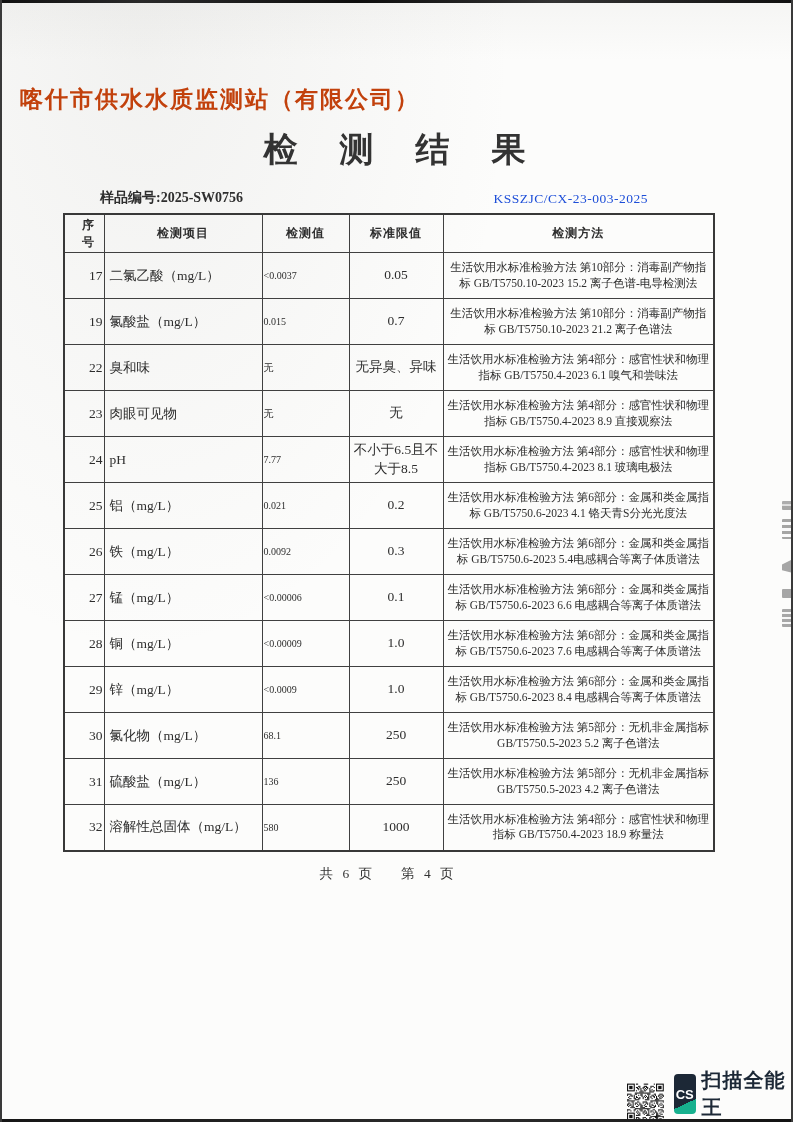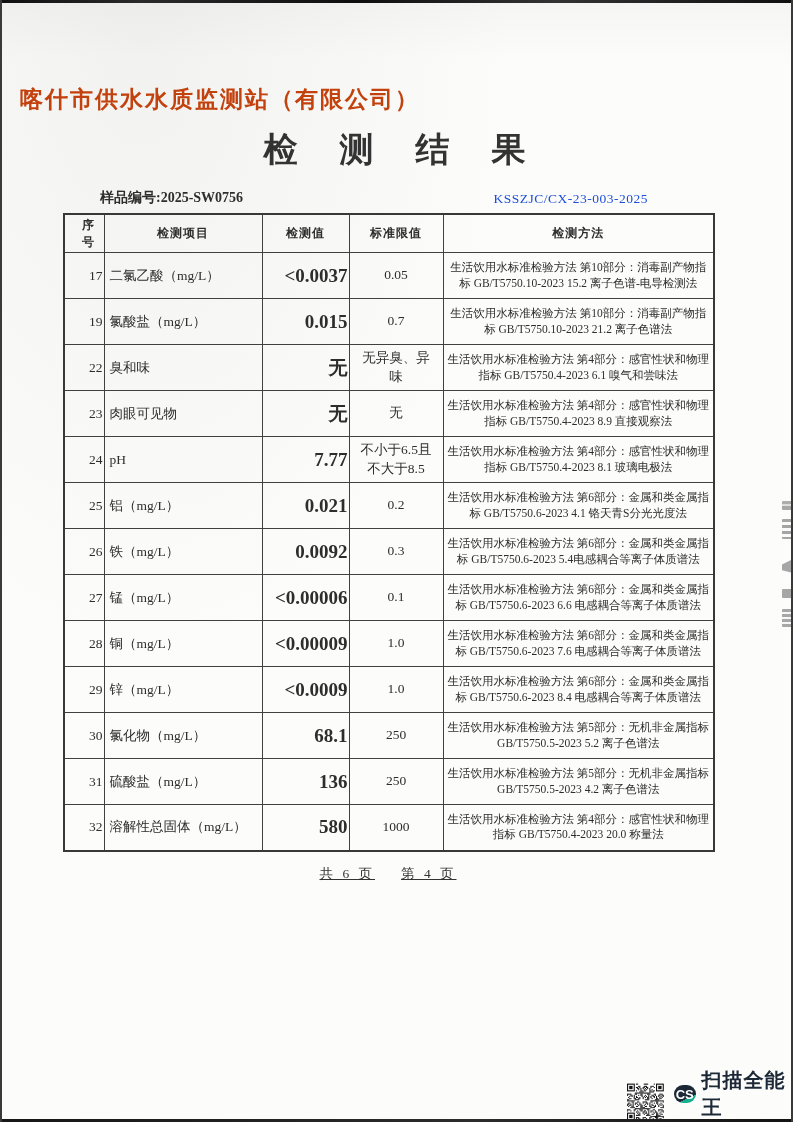--- a/index.html
+++ b/index.html
@@ -48,28 +48,28 @@
   table.results th, table.results td{
     border:1.5px solid #404040;
     vertical-align:middle;
     color:#2d2d2d;
   }
   table.results th{
     height:37px;font-size:12px;font-weight:bold;letter-spacing:1px;padding:0 17px;
   }
   td.c-no{text-align:right;font-size:13.5px;margin-left:36px;}
   td.c-item{text-align:left;padding:2px 2px 2px 5px;font-size:13.5px;}
-  td.c-val{text-align:right;font-size:19px;font-weight:bold;}
-  td.c-lim{text-align:center;font-size:13.5px;padding:0 11px;line-height:1.35;}
+  td.c-val{text-align:left;font-size:10px;}
+  td.c-lim{text-align:center;font-size:13.5px;padding:0 2px;line-height:1.35;}
   td.c-met{text-align:center;font-size:11.5px;line-height:1.33;padding:2px 3px;}
   tbody tr{height:46px;}
 
   .page-footer{
     width:650px;margin:13px 0 0 63px;text-align:center;
-    font-size:13.5px;color:#333;letter-spacing:3px;text-decoration:underline;
+    font-size:13.5px;color:#333;letter-spacing:3px;
   }
   .page-footer .gap{display:inline-block;width:26px;}
 
   
   .edge-stamp{
     position:absolute;right:0;top:497px;width:15px;height:138px;
     overflow:hidden;z-index:3;filter:blur(0.5px);opacity:0.6;
   }
   .edge-stamp i{
     position:absolute;left:4px;background:#6e6e6e;display:block;border-radius:1px;
@@ -82,21 +82,21 @@
 
   
   .cs-badge{
     position:absolute;left:627px;top:1067px;z-index:4;
     display:flex;align-items:center;gap:10px;
   }
   .qr{width:42px;height:42px;display:block;}
   .cs-right{display:flex;flex-direction:column;}
   .cs-toprow{display:flex;align-items:center;gap:6px;}
   .cs-logo{
-    width:25px;height:18px;border-radius:12px;
+    width:25px;height:40px;border-radius:4px;
     display:flex;align-items:center;justify-content:center;
     font-family:"Liberation Sans","DejaVu Sans",sans-serif;
     font-weight:bold;font-size:13px;color:#fff;letter-spacing:0;
   }
   .cs-name{
     font-family:"Liberation Sans","DejaVu Sans",sans-serif;
     font-size:20px;font-weight:bold;letter-spacing:1px;
   }
   .cs-tagline{
     margin-top:3px;
@@ -223,21 +223,21 @@
             <td class="c-item">硫酸盐（mg/L）</td>
             <td class="c-val">136</td>
             <td class="c-lim">250</td>
             <td class="c-met">生活饮用水标准检验方法 第5部分：无机非金属指标 GB/T5750.5-2023 4.2 离子色谱法</td>
           </tr>
           <tr>
             <td class="c-no">32</td>
             <td class="c-item">溶解性总固体（mg/L）</td>
             <td class="c-val">580</td>
             <td class="c-lim">1000</td>
-            <td class="c-met">生活饮用水标准检验方法 第4部分：感官性状和物理指标 GB/T5750.4-2023 20.0 称量法</td>
+            <td class="c-met">生活饮用水标准检验方法 第4部分：感官性状和物理指标 GB/T5750.4-2023 18.9 称量法</td>
           </tr>
         </tbody>
     </table>
 
     <div class="page-footer">
       <span>共 6 页</span><span class="gap"></span><span>第 4 页</span>
     </div>
   </div>
 
   <div class="edge-stamp">

